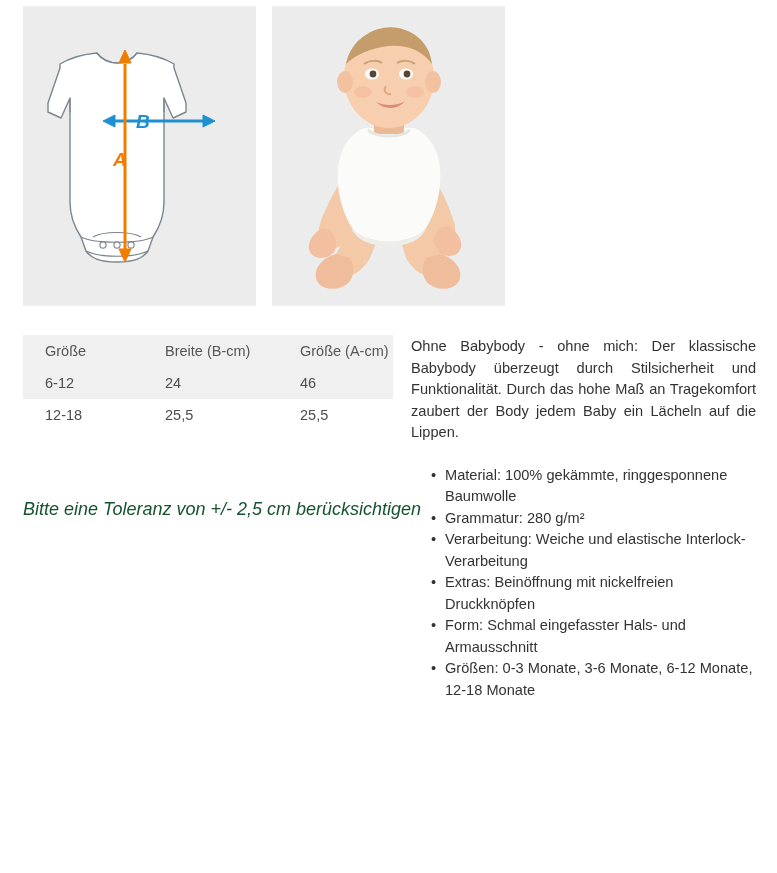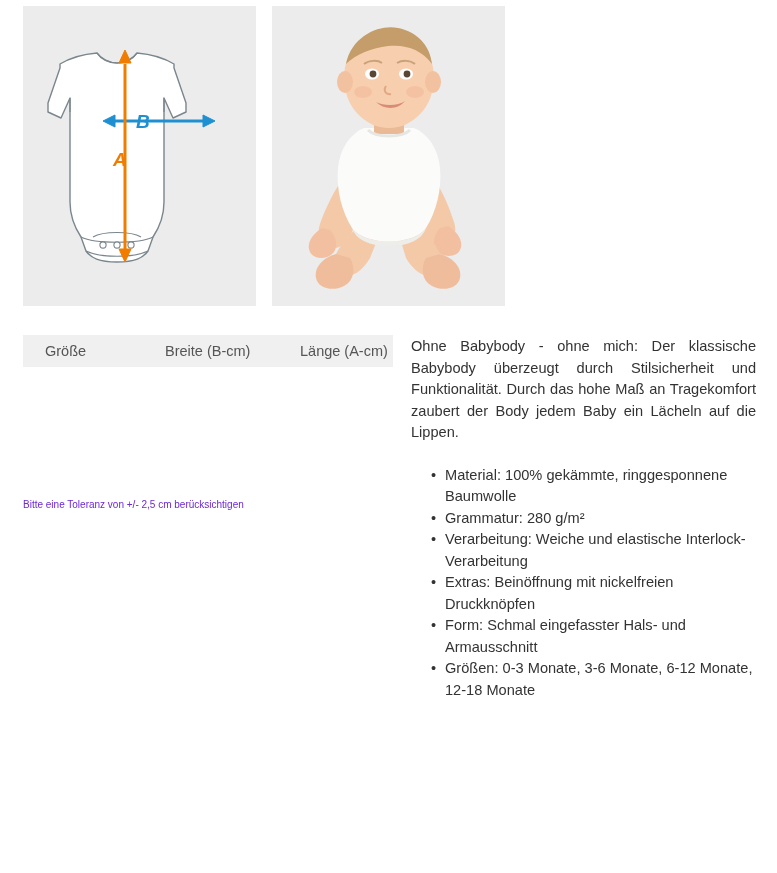--- a/index.html
+++ b/index.html
@@ -80,22 +80,23 @@
     background: #ffffff;
   }
   table.size-table col.c1 { width: 120px; }
   table.size-table col.c2 { width: 135px; }
   table.size-table col.c3 { width: 115px; }
 
   .tolerance {
     position: absolute;
     left: 23px;
     top: 499px;
-    font-size: 10px;
-    color: #6d28d9;
+    font-size: 18px;
+    color: #14532d;
+    font-style: italic;
   }
 
   
   .desc {
     position: absolute;
     left: 411px;
     top: 336px;
     width: 345px;
     font-size: 14.6px;
     line-height: 21.5px;
@@ -244,24 +245,34 @@
   <table class="size-table">
     <colgroup>
         <col class="c1">
         <col class="c2">
         <col class="c3">
       </colgroup>
     <thead>
       <tr>
         <th>Größe</th>
         <th>Breite (B-cm)</th>
-        <th>Länge (A-cm)</th>
+        <th>Größe (A-cm)</th>
       </tr>
     </thead>
     <tbody>
+      <tr>
+        <td>6-12</td>
+        <td>24</td>
+        <td>46</td>
+      </tr>
+      <tr>
+        <td>12-18</td>
+        <td>25,5</td>
+        <td>25,5</td>
+      </tr>
     </tbody>
   </table>
 </div>
 
 <div class="tolerance">Bitte eine Toleranz von +/- 2,5 cm berücksichtigen</div>
 
 <div class="desc">
   <p class="intro">Ohne Babybody - ohne mich: Der klassische Babybody überzeugt durch Stilsicherheit und Funktionalität. Durch das hohe Maß an Tragekomfort zaubert der Body jedem Baby ein Lächeln auf die Lippen.</p>
   <ul class="features">
     <li>Material: 100% gekämmte, ringgesponnene Baumwolle</li>

